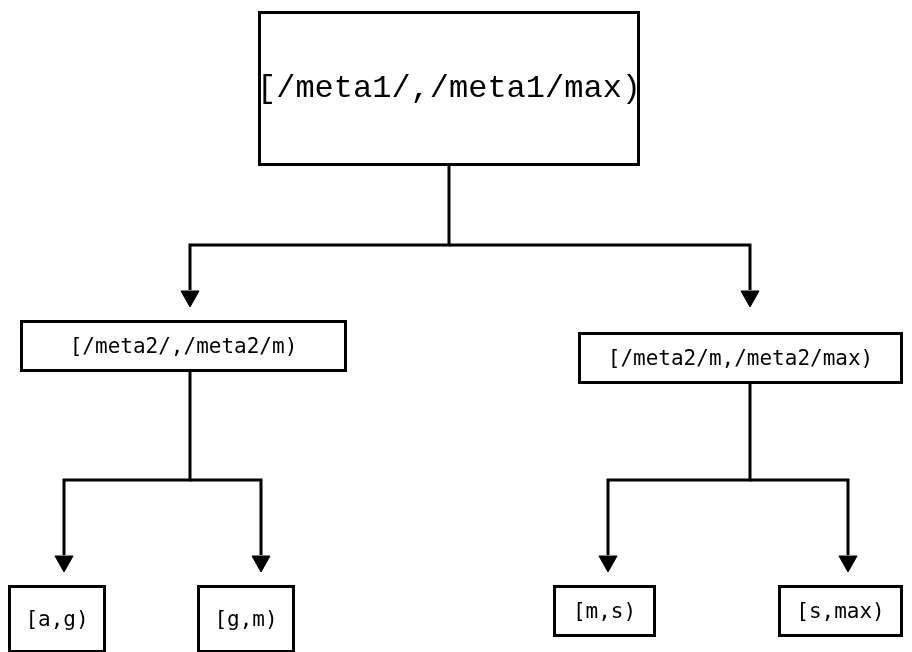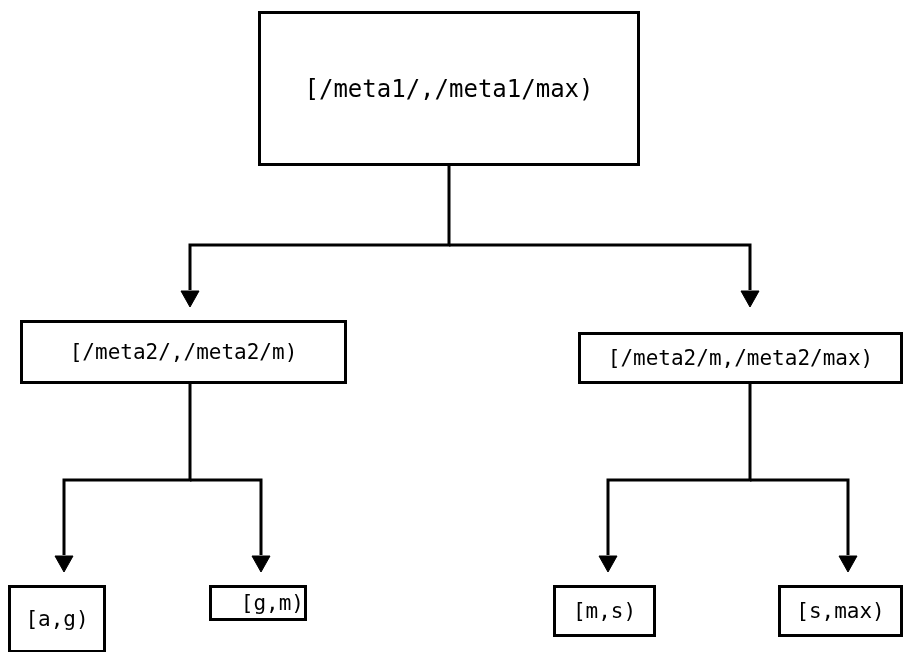--- a/index.html
+++ b/index.html
@@ -43,52 +43,52 @@
     line-height: 1;
   }
   
   #node-root {
     left: 258px;
     top: 11px;
     width: 382px;
     height: 155px;
   }
   #node-root .node-label {
-    font-size: 24px;
+    font-size: 32px;
+    font-family: Liberation Mono, monospace;
   }
   
   #node-meta2-low {
     left: 20px;
     top: 320px;
     width: 327px;
-    height: 64px;
+    height: 52px;
   }
   #node-meta2-high {
     left: 578px;
     top: 332px;
     width: 325px;
     height: 52px;
   }
   #node-meta2-low .node-label,
   #node-meta2-high .node-label {
     font-size: 21px;
   }
   
   #node-leaf-ag {
     left: 8px;
     top: 585px;
     width: 98px;
     height: 68px;
   }
   #node-leaf-gm {
-    left: 209px;
+    left: 197px;
     top: 585px;
     width: 98px;
-    height: 36px;
-    justify-content: flex-end;
+    height: 68px;
   }
   #node-leaf-ms {
     left: 553px;
     top: 585px;
     width: 103px;
     height: 52px;
   }
   #node-leaf-smax {
     left: 778px;
     top: 585px;

